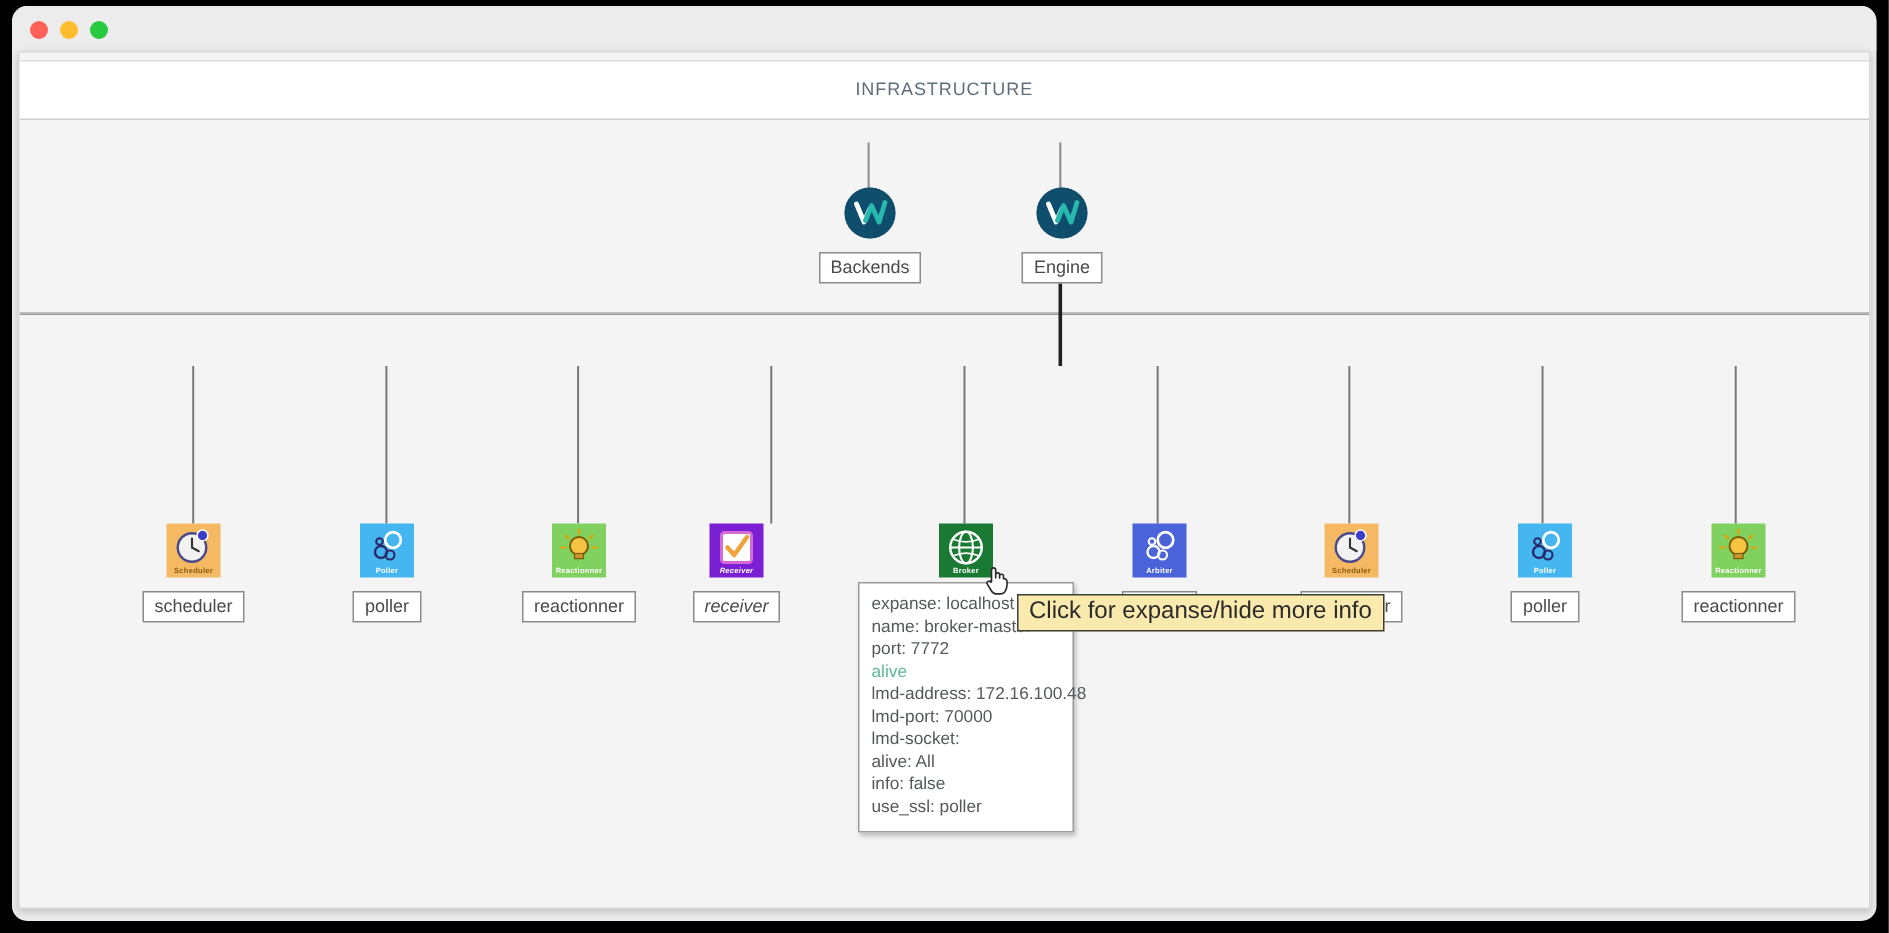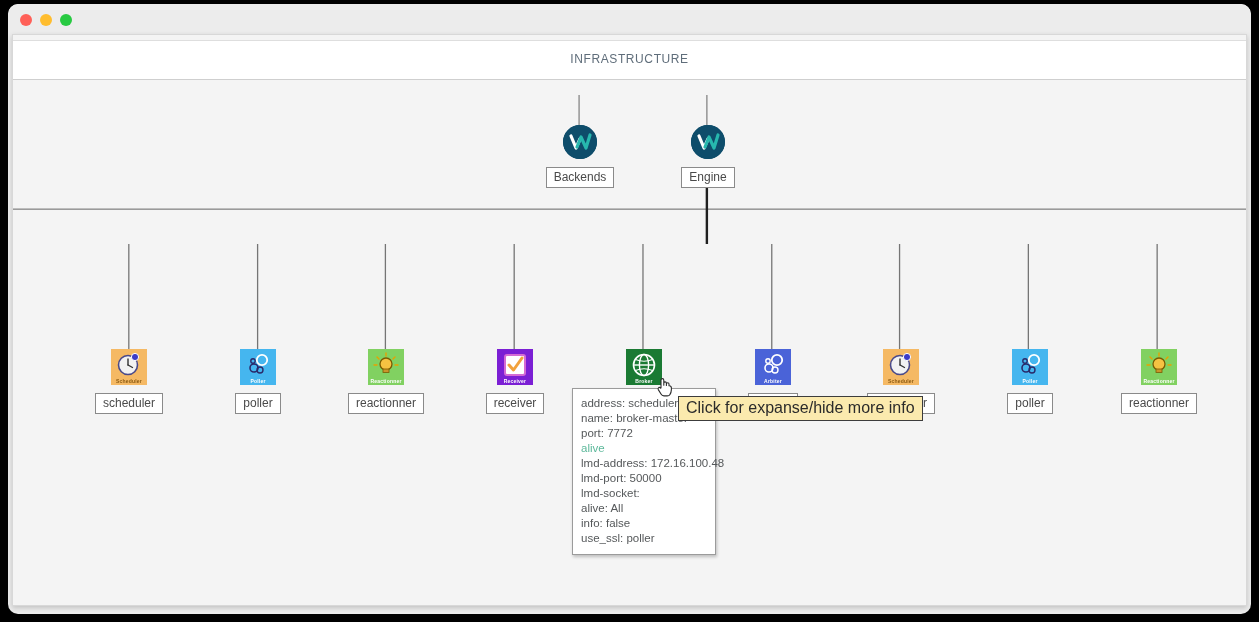--- a/index.html
+++ b/index.html
@@ -294,21 +294,21 @@
                 <line x1="30" y1="16" x2="27" y2="16"></line>
               </g>
             </svg>
             <span class="sq-label">Reactionner</span>
           </span>
         </span>
         <br>
         <span class="caption">reactionner</span>
       </div>
 
-      <div class="node" style="left:502px; top:268px;">
+      <div class="node" style="left:478px; top:268px;font-style:italic;">
         <span class="glyph">
           <span class="sq receiver">
             <svg class="sq-art" width="36" height="36" viewBox="0 0 36 36" aria-hidden="true">
               <rect x="8" y="6" width="20" height="20" rx="2" fill="#ffffff" stroke="#d46bd4" stroke-width="2"></rect>
               <path d="M12 16 L16.5 21 L25 9" fill="none" stroke="#f2a23c" stroke-width="3" stroke-linecap="round" stroke-linejoin="round"></path>
             </svg>
             <span class="sq-label">Receiver</span>
           </span>
         </span>
         <br>
@@ -397,26 +397,26 @@
             <span class="sq-label">Reactionner</span>
           </span>
         </span>
         <br>
         <span class="caption">reactionner</span>
       </div>
 
     </div>
 
     <div id="info-popup">
-      <div class="row">address: scheduler</div>
+      <div class="row">expanse: localhost</div>
       <div class="row">name: broker-master</div>
       <div class="row">port: 7772</div>
       <div class="row alive">alive</div>
       <div class="row">lmd-address: 172.16.100.48</div>
-      <div class="row">lmd-port: 50000</div>
+      <div class="row">lmd-port: 70000</div>
       <div class="row">lmd-socket:</div>
       <div class="row">alive: All</div>
       <div class="row">info: false</div>
       <div class="row">use_ssl: poller</div>
     </div>
 
     <div id="tooltip">Click for expanse/hide more info</div>
 
     <div id="cursor">
       <svg width="18" height="22" viewBox="0 0 18 22" aria-hidden="true">

